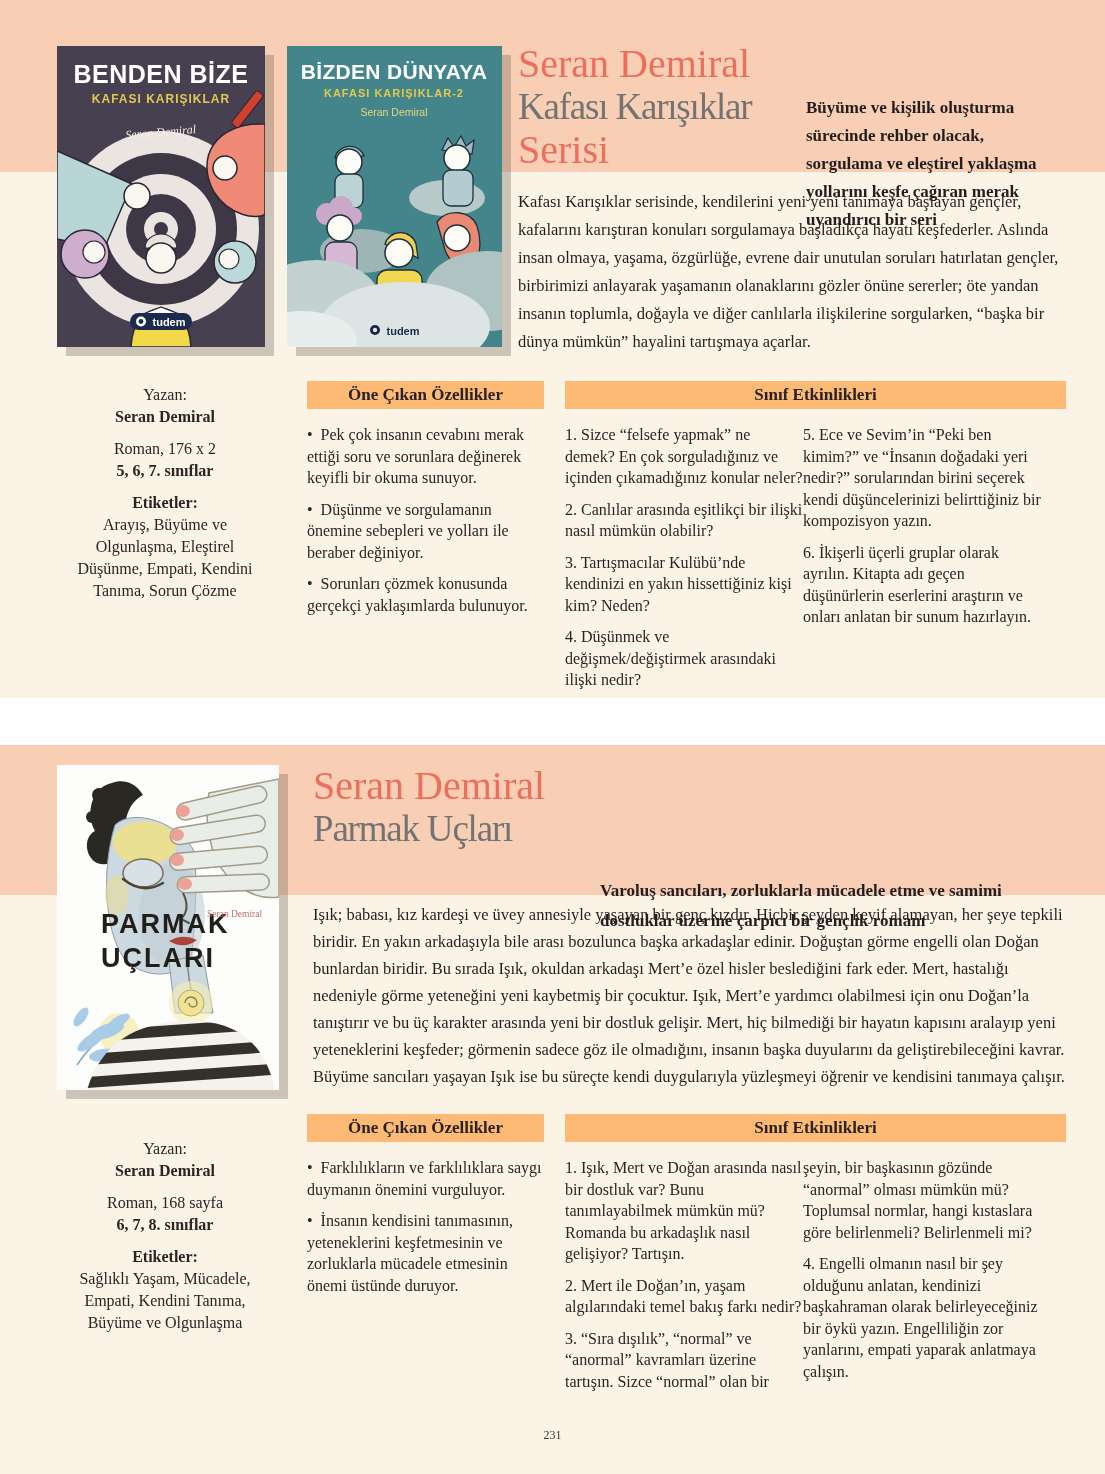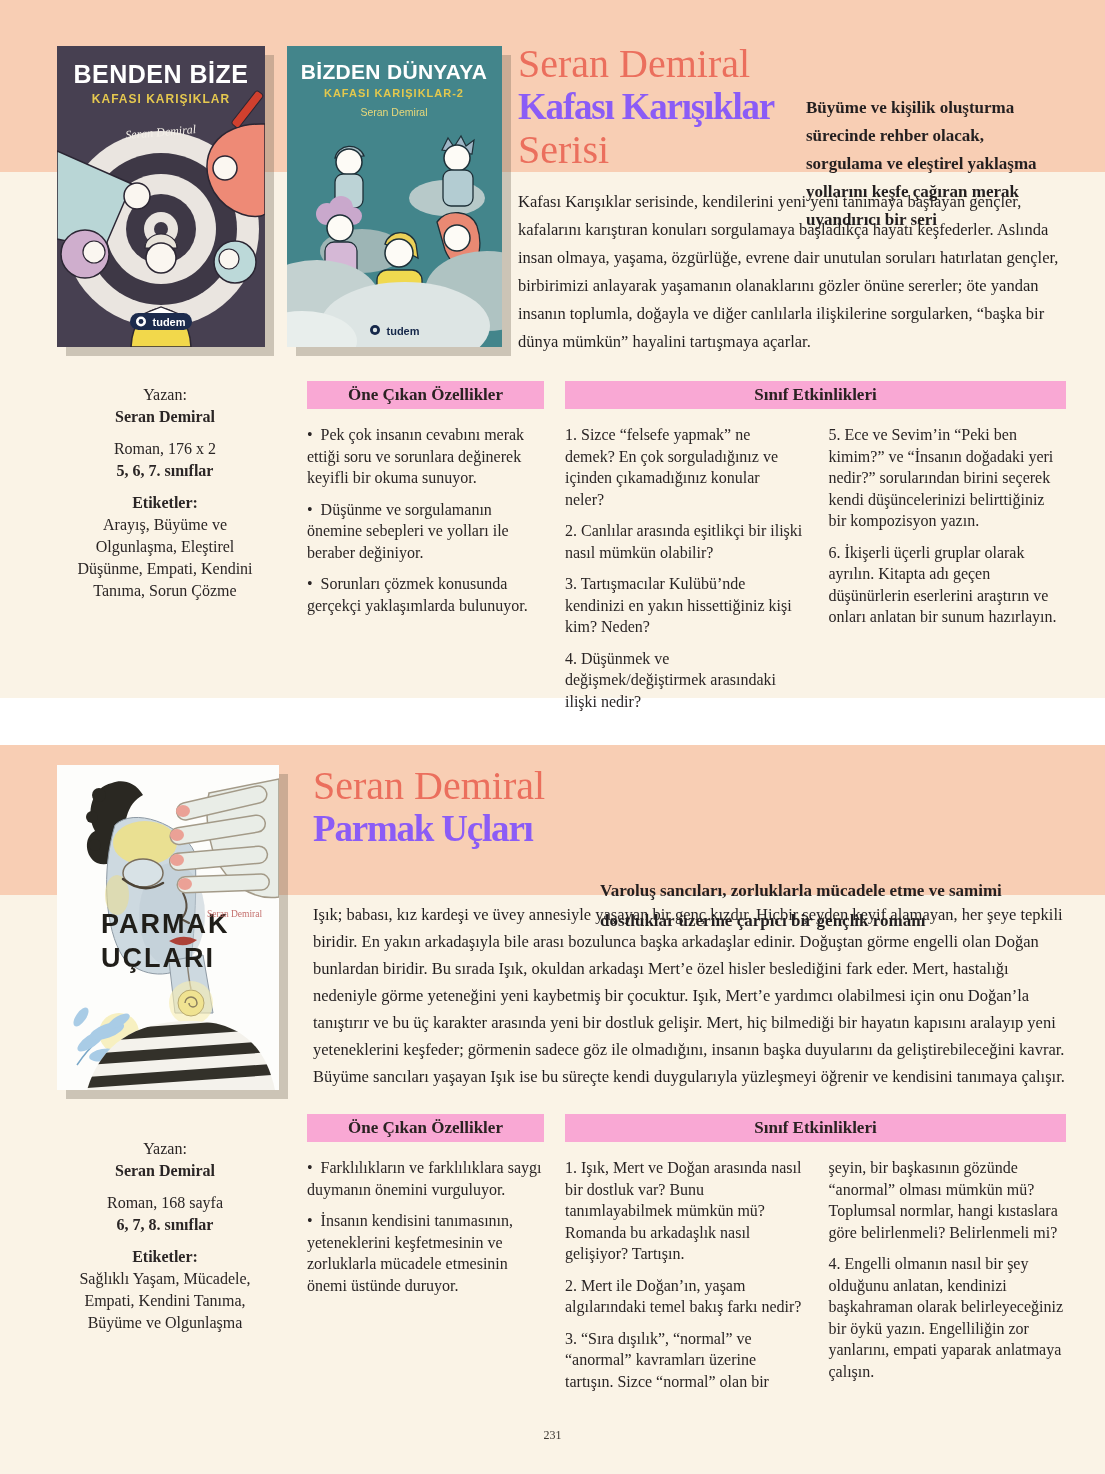--- a/index.html
+++ b/index.html
@@ -12,51 +12,51 @@
   .band-mid{top:745px;height:150px;}
 
   figure.cover{margin:0;box-shadow:9px 9px 0 rgba(110,95,80,.32);line-height:0;}
   .cover svg{display:block;}
   .cover1{left:57px;top:46px;}
   .cover2{left:287px;top:46px;}
   .cover3{left:57px;top:765px;}
 
   .heading{line-height:43px;white-space:nowrap;}
   .heading .h-author,.heading .h-suffix{font-size:40px;color:#eb6f5d;}
-  .heading .h-title{font-size:37px;font-weight:bold;color:#8b5cf6;letter-spacing:-1.2px;}
+  .heading .h-title{font-size:37px;font-weight:normal;color:#737373;letter-spacing:-1.2px;}
   .heading1{left:518px;top:42px;}
   .heading2{left:313px;top:764px;}
 
   .tagline{font-weight:bold;font-size:17px;line-height:28px;color:#231f20;margin-top:48px;}
   .tagline1{left:806px;top:46px;width:258px;}
   .tagline2{left:600px;top:828px;width:402px;line-height:30px;}
 
   .desc{font-size:16.5px;line-height:28px;color:#231f20;margin:0;text-align:left;}
   .desc1{left:518px;top:188px;width:548px;}
   .desc2{left:313px;top:901px;width:760px;line-height:27px;}
 
   .info{width:190px;font-size:16px;line-height:22px;}
   .info1{left:70px;top:384px;}
   .info2{left:70px;top:1138px;}
   .info .grp{margin:0 0 10px 0;text-align:center;}
   .info .b{font-weight:bold;}
 
-  .panel-head{height:28px;line-height:28px;background:#f9a8d4;text-align:center;
+  .panel-head{height:28px;line-height:28px;background:#fdba74;text-align:center;
               font-weight:bold;font-size:17px;color:#2a2222;}
   .features{width:237px;}
   .features1{left:307px;top:381px;}
   .features2{left:307px;top:1114px;}
   .feat-items{margin-top:15px;}
   .bullet{font-size:16px;line-height:21.5px;margin:0 0 10px 0;}
   .bullet::before{content:"•\00a0\00a0";}
 
   .activities{width:501px;}
   .activities1{left:565px;top:381px;}
   .activities2{left:565px;top:1114px;}
-  .act-cols{display:flex;gap:26px;margin-top:15px;}
+  .act-cols{display:flex;margin-top:15px;}
   .act-col{width:238px;}
   .act-item{font-size:16px;line-height:21.5px;margin:0 0 10px 0;}
 
   .pagenum{left:0;top:1428px;width:1105px;text-align:center;font-size:12px;color:#3a3530;}
 </style>
 </head>
 <body>
 
 <div class="page">
 

